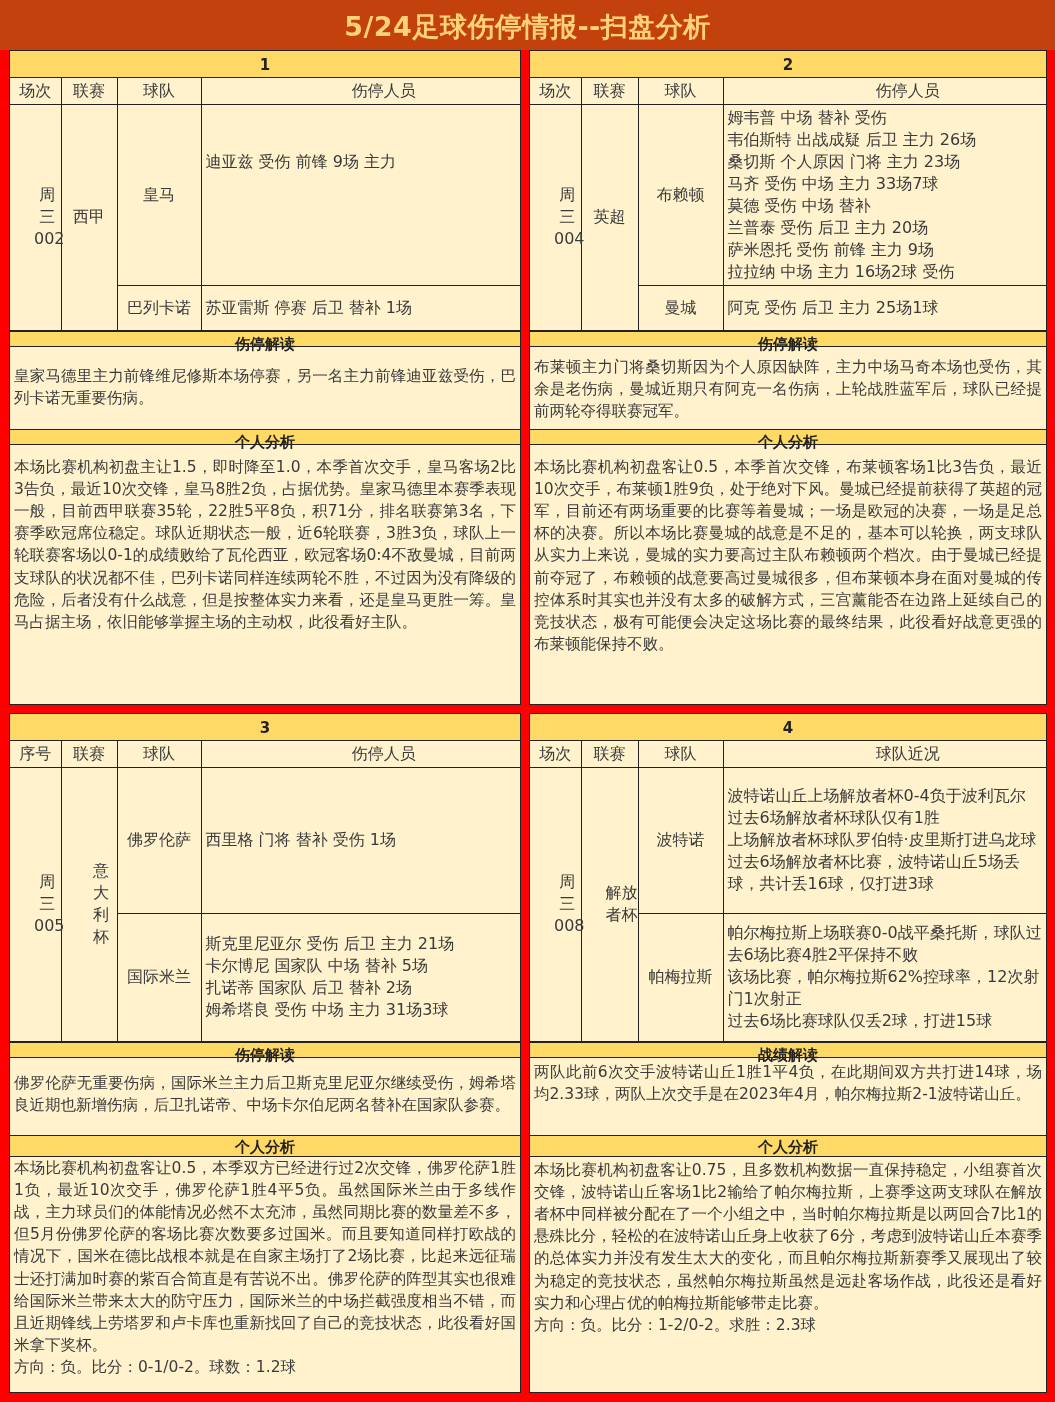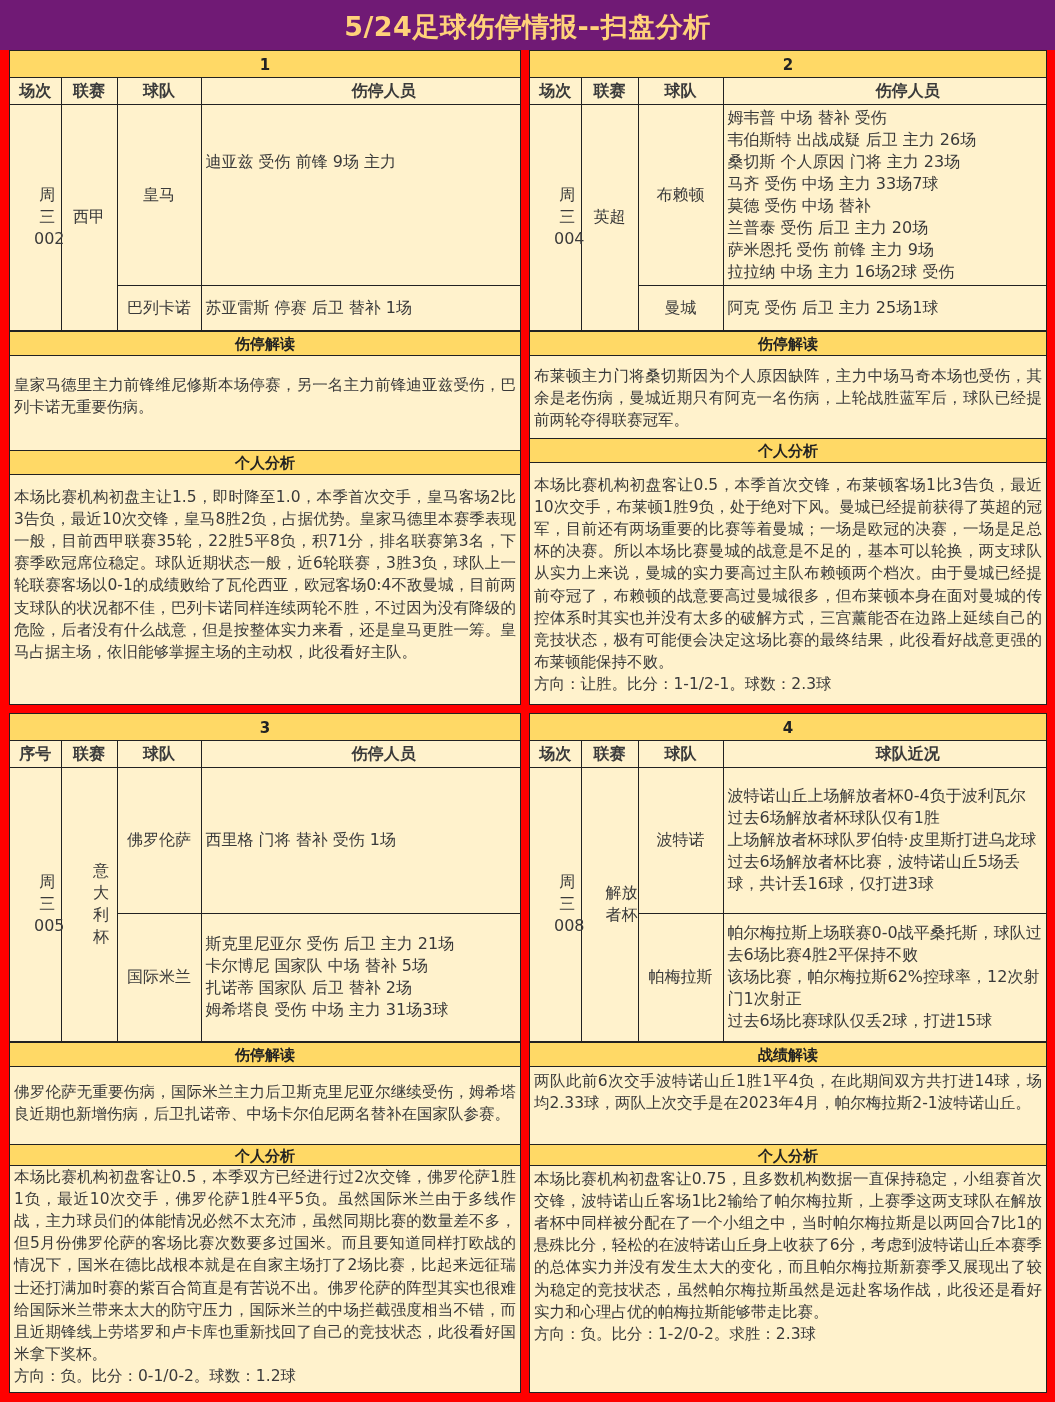--- a/index.html
+++ b/index.html
@@ -5,21 +5,21 @@
   * { box-sizing: border-box; margin: 0; padding: 0; }
   html, body { width: 1055px; height: 1402px; overflow: hidden; }
   body {
     background: #FF0000;
     font-family: "DejaVu Sans", "Liberation Sans", sans-serif;
     color: #3a3a3a;
     position: relative;
   }
   .title {
     position: absolute; left: 0; top: 0; width: 1055px; height: 50px;
-    background: #701a75;
+    background: #c2410c;
     color: #FFD27A;
     font-size: 27px; font-weight: bold;
     text-align: center; line-height: 54px;
     letter-spacing: 0.5px;
   }
   .panel {
     position: absolute;
     background: #FFF2CC;
     border: 1px solid #222;
     display: flex; flex-direction: column;
@@ -30,34 +30,34 @@
   #p4 { left: 529px; top: 713px; width: 518px; height: 680px; }
 
   .hdr {
     background: #FFD966;
     text-align: center; font-weight: bold; font-size: 15px;
     color: #222;
     border-bottom: 1px solid #222;
     flex: 0 0 auto;
   }
   .hdr.num { height: 27px; line-height: 28px; }
-  .hdr.sec { height: 25px; line-height: 25px; border-top: 1px solid #222; }
+  .hdr.sec { height: 16px; line-height: 25px; border-top: 1px solid #222; }
 
   table.grid { border-collapse: collapse; width: 100%; table-layout: fixed; }
   table.grid td {
     border: 1px solid #222;
     font-size: 16px; color: #3a3a3a;
     vertical-align: middle;
     text-align: center;
     line-height: 22px;
   }
   table.grid tr:first-child td { border-top: none; }
   table.grid td:first-child { border-left: none; }
   table.grid td:last-child { border-right: none; padding-left: 46px; }
-  table.grid tr.colhead td { height: 26px; line-height: 24px; font-weight: bold; }
+  table.grid tr.colhead td { height: 26px; line-height: 24px; }
   table.grid td.info { text-align: left; padding: 2px 4px; }
   .line { display: block; white-space: nowrap; }
   .line.wrap { white-space: normal; }
   .two { display: block; padding-left: 24px; }
 
   .textblock {
     font-size: 15.5px; line-height: 22.2px; color: #3a3a3a;
     padding: 4px 4px 0 4px;
     text-align: justify;
   }
@@ -98,21 +98,21 @@
     </tr>
     <tr style="height:45px">
       <td>巴列卡诺</td>
       <td class="info">
         <span class="line">苏亚雷斯 停赛 后卫 替补 1场</span>
       </td>
     </tr>
   </tbody>
     </table>
   <div class="hdr sec">伤停解读</div>
-  <div class="textblock" style="height:94px;padding-top:18px">
+  <div class="textblock" style="height:82px;padding-top:18px">
     <p>皇家马德里主力前锋维尼修斯本场停赛，另一名主力前锋迪亚兹受伤，巴列卡诺无重要伤病。</p>
   </div>
   <div class="hdr sec">个人分析</div>
   <div class="textblock grow" style="padding-top:11px">
     <p>本场比赛机构初盘主让1.5，即时降至1.0，本季首次交手，皇马客场2比3告负，最近10次交锋，皇马8胜2负，占据优势。皇家马德里本赛季表现一般，目前西甲联赛35轮，22胜5平8负，积71分，排名联赛第3名，下赛季欧冠席位稳定。球队近期状态一般，近6轮联赛，3胜3负，球队上一轮联赛客场以0-1的成绩败给了瓦伦西亚，欧冠客场0:4不敌曼城，目前两支球队的状况都不佳，巴列卡诺同样连续两轮不胜，不过因为没有降级的危险，后者没有什么战意，但是按整体实力来看，还是皇马更胜一筹。皇马占据主场，依旧能够掌握主场的主动权，此役看好主队。</p>
   </div>
 </div>
 
 <div class="panel" id="p2">
   <div class="hdr num">2</div>
@@ -156,21 +156,20 @@
     </tr>
   </tbody>
     </table>
   <div class="hdr sec">伤停解读</div>
   <div class="textblock" style="height:82px;padding-top:9px">
     <p>布莱顿主力门将桑切斯因为个人原因缺阵，主力中场马奇本场也受伤，其余是老伤病，曼城近期只有阿克一名伤病，上轮战胜蓝军后，球队已经提前两轮夺得联赛冠军。</p>
   </div>
   <div class="hdr sec">个人分析</div>
   <div class="textblock grow" style="padding-top:11px">
     <p>本场比赛机构初盘客让0.5，本季首次交锋，布莱顿客场1比3告负，最近10次交手，布莱顿1胜9负，处于绝对下风。曼城已经提前获得了英超的冠军，目前还有两场重要的比赛等着曼城；一场是欧冠的决赛，一场是足总杯的决赛。所以本场比赛曼城的战意是不足的，基本可以轮换，两支球队从实力上来说，曼城的实力要高过主队布赖顿两个档次。由于曼城已经提前夺冠了，布赖顿的战意要高过曼城很多，但布莱顿本身在面对曼城的传控体系时其实也并没有太多的破解方式，三宫薰能否在边路上延续自己的竞技状态，极有可能便会决定这场比赛的最终结果，此役看好战意更强的布莱顿能保持不败。</p>
-    <p>方向：让胜。比分：1-1/2-1。球数：2.3球</p>
   </div>
 </div>
 
 <div class="panel" id="p3">
   <div class="hdr num">3</div>
   <table class="grid">
     <colgroup>
         <col style="width:51px">
         <col style="width:56px">
         <col style="width:84px">

